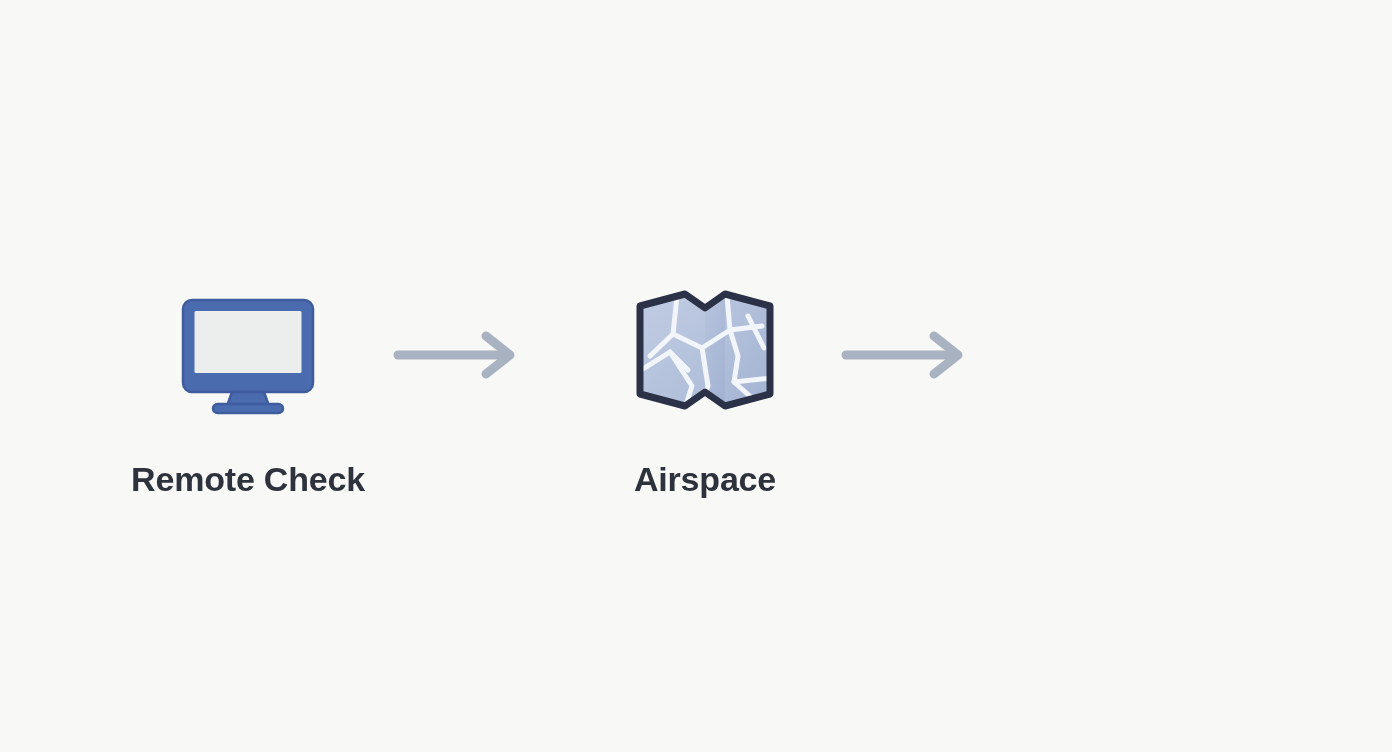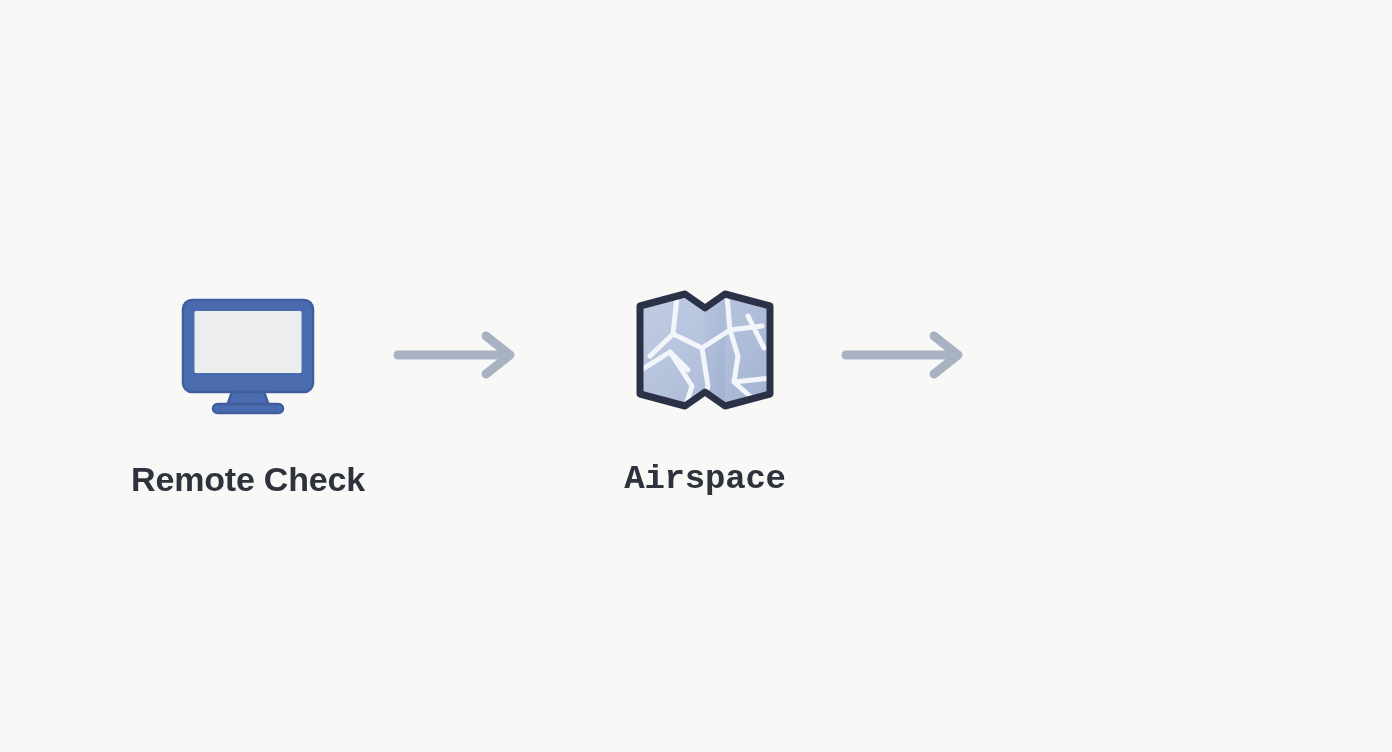--- a/index.html
+++ b/index.html
@@ -40,21 +40,21 @@
     margin-top: 44px;
     font-size: 34px;
     font-weight: bold;
     letter-spacing: -0.2px;
     color: #2e323c;
     white-space: nowrap;
     text-align: center;
   }
 
   #step-remote-check { left: 98px; }
-  #step-airspace     { left: 555px; font-family: Liberation Mono, monospace; }
+  #step-airspace     { left: 555px; }
   #step-hazard-scan  { left: 988px; }
 
   
   .connector {
     position: absolute;
     top: 330px;
     width: 130px;
     height: 50px;
   }
   #connector-1 { left: 392px; }

